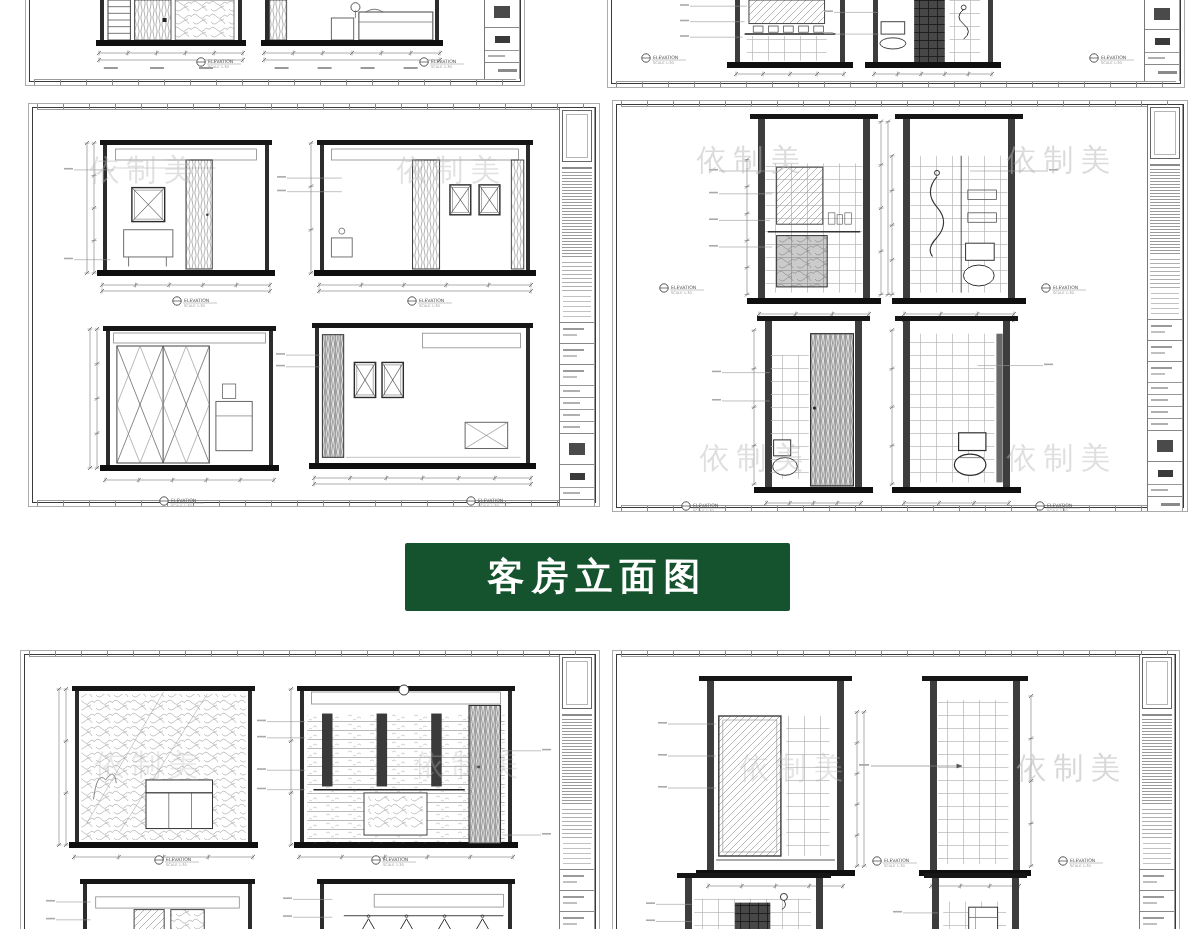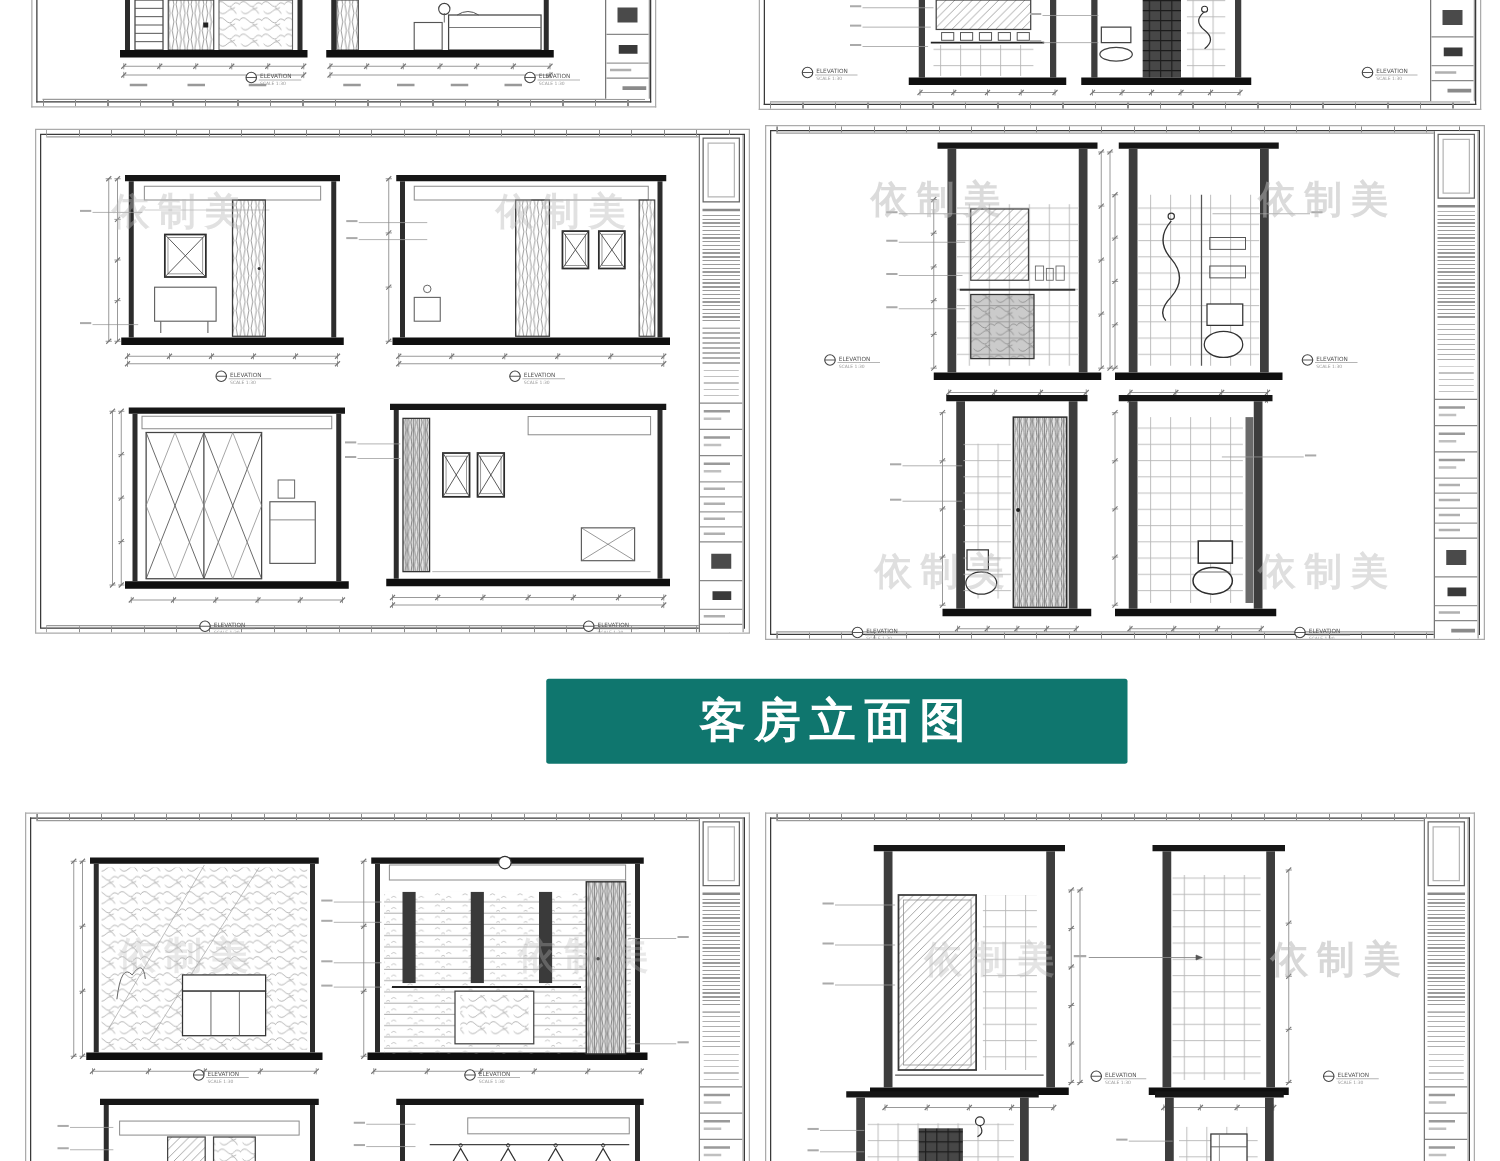--- a/index.html
+++ b/index.html
@@ -36,21 +36,21 @@
   .tb-stamp{height:30px;border-top:1px solid #888;display:flex;align-items:center;justify-content:center;}
   .tb-stamp div{width:16px;height:12px;background:#4a4a4a;}
   .tb-num{height:22px;border-top:1px solid #888;display:flex;align-items:center;justify-content:center;}
   .tb-num div{width:15px;height:7px;background:#3a3a3a;}
   .tb-foot{height:16px;border-top:1px solid #888;position:relative;}
   .tb-foot::after{content:"";position:absolute;right:2px;top:6px;width:55%;height:3px;background:#8a8a8a;}
   
   #banner{position:absolute;display:flex;align-items:center;justify-content:center;
           font-weight:bold;font-size:37px;letter-spacing:7px;border-radius:2px;}
   
-  .wm{position:absolute;transform:translate(-50%,-50%);font-weight:bold;white-space:nowrap;
+  .wm{position:absolute;transform:translate(-50%,-50%);font-weight:normal;white-space:nowrap;
       letter-spacing:7px;pointer-events:none;}
 </style>
 </head>
 <body>
 
 <svg width="0" height="0" style="position:absolute">
 <defs>
   <pattern id="pDiag" width="7" height="7" patternUnits="userSpaceOnUse">
     <path d="M0,7 L7,0" stroke="#9a9a9a" stroke-width="0.7" fill="none"></path>
   </pattern>
@@ -72,21 +72,21 @@
     <path d="M3,3 q2,-2 4,0 M12,5 q2,-2 4,0 M8,7 q1.5,-1.5 3,0" stroke="#9a9a9a" stroke-width="0.45" fill="none"></path>
   </pattern>
   <pattern id="pDark" width="9" height="8" patternUnits="userSpaceOnUse">
     <rect width="9" height="8" fill="#474747"></rect>
     <path d="M0,0.5 H9 M0.5,0 V8" stroke="#1c1c1c" stroke-width="0.9" fill="none"></path>
   </pattern>
 </defs>
 </svg>
 
 <div id="canvas" style="background: rgb(255, 255, 255);">
-  <div id="banner" style="left: 405px; top: 543px; width: 465px; height: 68px; background: #0f766e; color: rgb(255, 255, 255); margin-left: 32px;">
+  <div id="banner" style="left: 405px; top: 543px; width: 385px; height: 68px; background: #14532d; color: rgb(255, 255, 255);">
     <span>客房立面图</span>
   </div>
 <div class="sheet crop-top" style="left: 25px; top: 0px; width: 500px; height: 86px;">
       <div class="inframe"></div>
       <div class="ruler r-bot"></div>
       <div class="tstrip">
         <div class="tb-stamp">
           <div></div>
         </div>
         <div class="tb-num">

